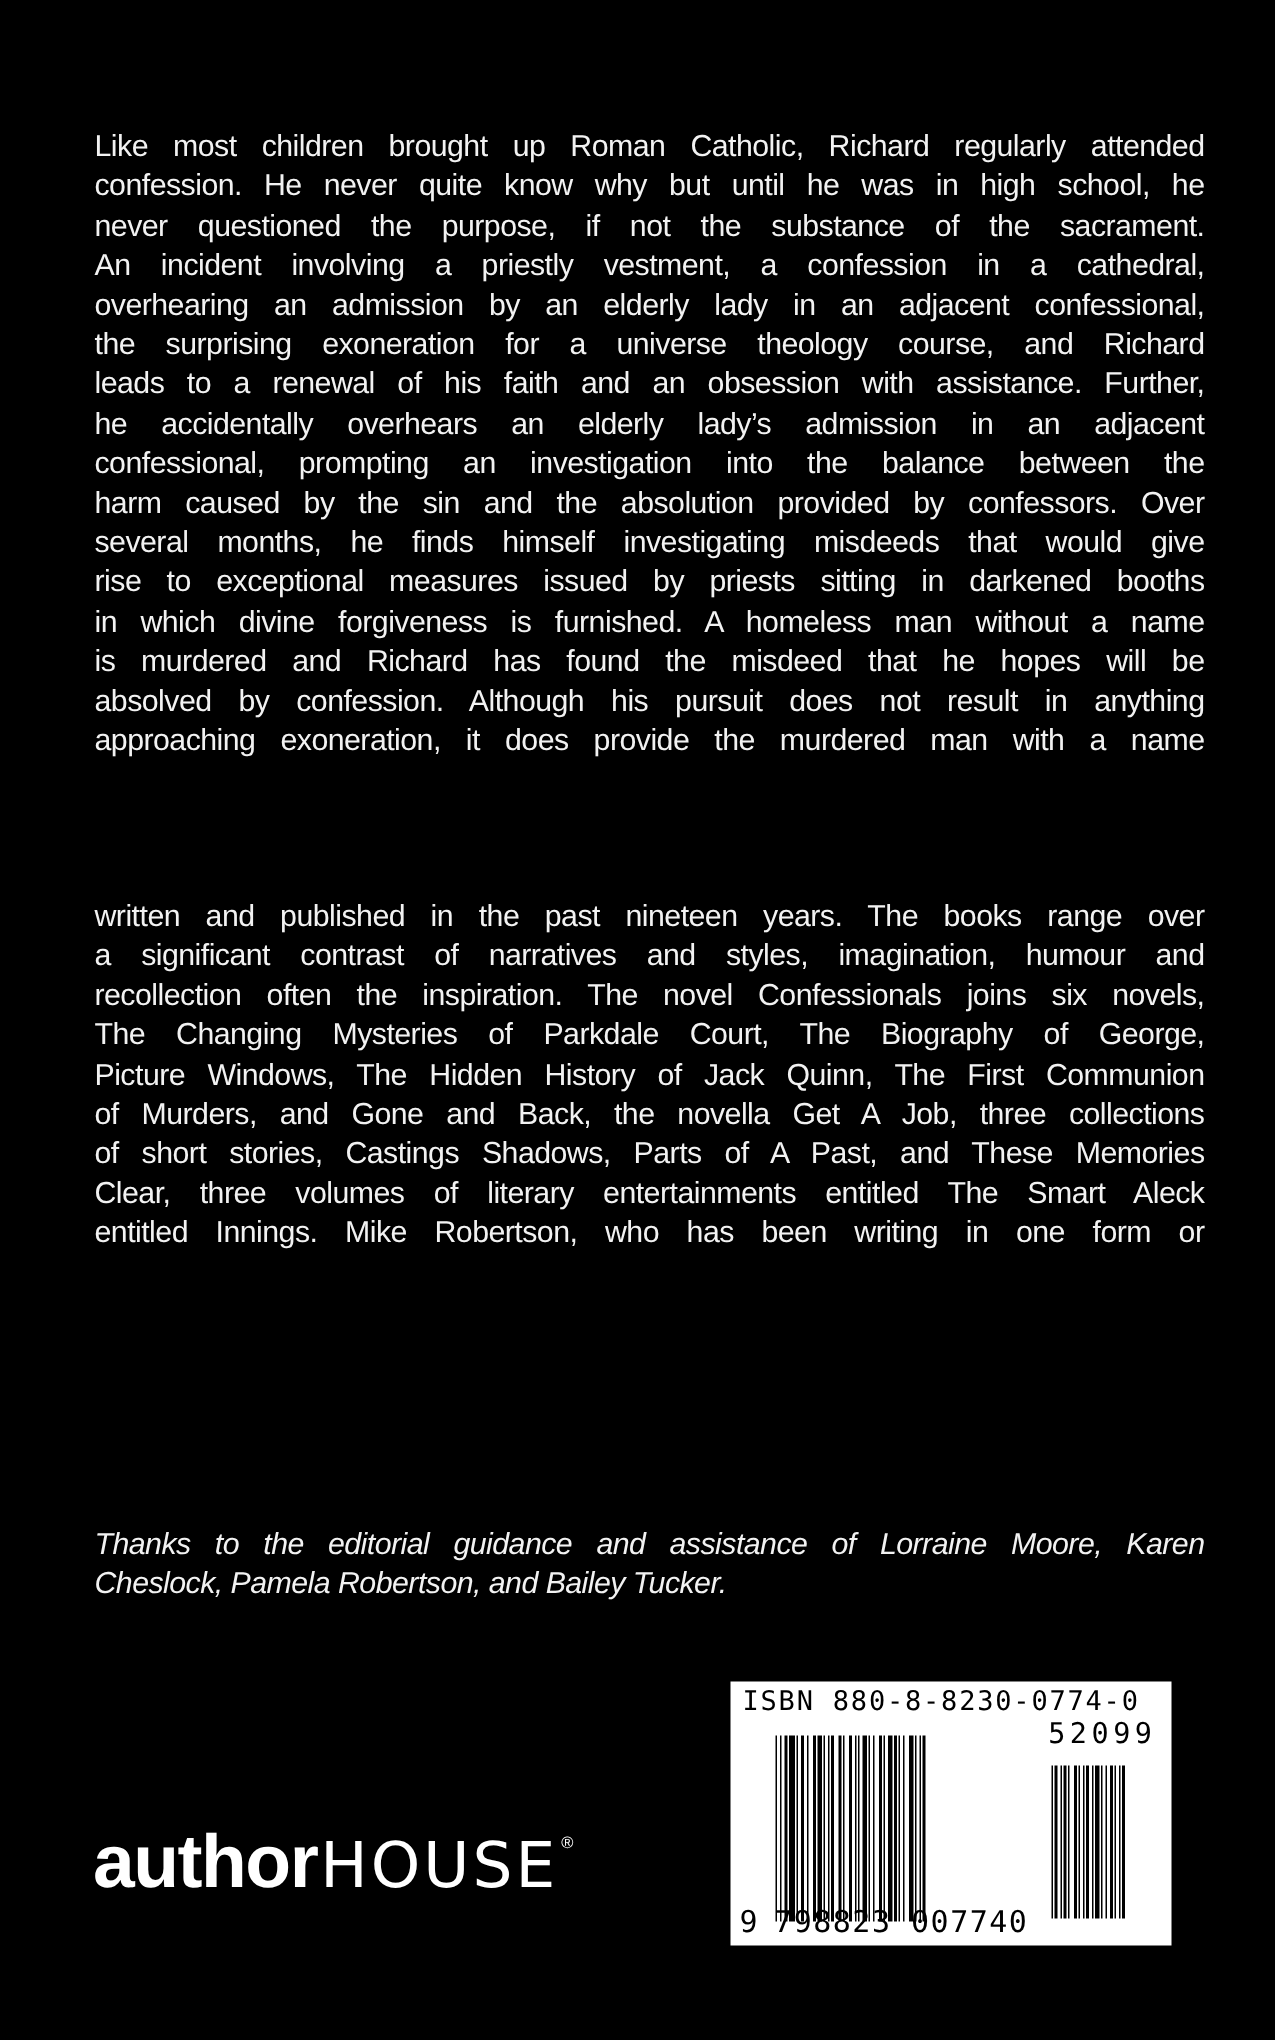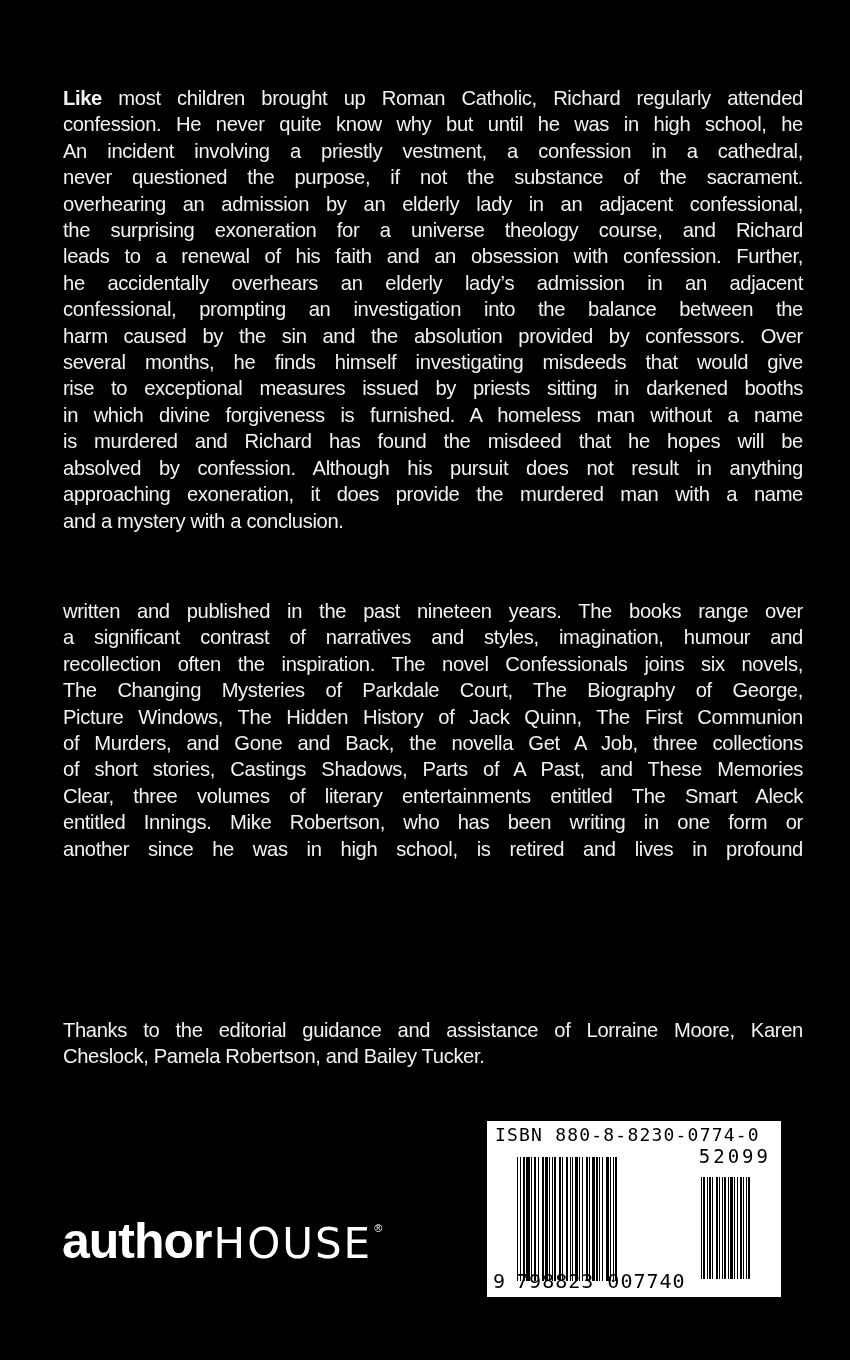--- a/index.html
+++ b/index.html
@@ -7,24 +7,24 @@
     width: 850px; height: 1360px; background: #000000; color: #f2f2f2;
     font-family: "Liberation Sans", sans-serif; position: relative; overflow: hidden;
   }
   .block {
     position: absolute; left: 63px; width: 740px;
     font-size: 20.2px; line-height: 26.4px; letter-spacing: -0.35px;
     font-stretch: condensed;
   }
   .line { display: block; white-space: nowrap; text-align: justify; text-align-last: justify; }
   .line.last { text-align-last: left; }
-  .lead { font-weight: bold; }
+  .lead { font-weight: normal; }
   #blurb { top: 85px; }
   #bio { top: 598px; }
-  #thanks { top: 1017px; }
+  #thanks { top: 1017px; font-style: italic; }
   #logo {
     position: absolute; left: 62px; top: 1212px; height: 60px; display: flex; align-items: baseline;
     color: #ffffff;
   }
   #logo .author { font-family: Liberation Sans, sans-serif; font-weight: bold; font-size: 50px; letter-spacing: -1px; }
   #logo .house { font-family: "DejaVu Sans", sans-serif; font-size: 42px; letter-spacing: 2px; margin-left: 2px; }
   #logo .reg { font-size: 11px; vertical-align: top; position: relative; top: -26px; margin-left: 2px; }
   #barcode {
     position: absolute; left: 487px; top: 1121px; width: 294px; height: 176px; background: #ffffff;
     color: #000;
@@ -47,48 +47,46 @@
     letter-spacing: 1px; white-space: nowrap; background: transparent; margin-top: 24px;
   }
   #ean-text span.first { margin-right: 10px; }
 </style>
 </head>
 <body>
 
 <div class="block" id="blurb">
   <span class="line"><span class="lead">Like</span><span> most children brought up Roman Catholic, Richard regularly attended</span></span>
   <span class="line">confession. He never quite know why but until he was in high school, he</span>
+  <span class="line">never questioned the purpose, if not the substance of the sacrament.</span>
   <span class="line">An incident involving a priestly vestment, a confession in a cathedral,</span>
-  <span class="line">never questioned the purpose, if not the substance of the sacrament.</span>
   <span class="line">overhearing an admission by an elderly lady in an adjacent confessional,</span>
   <span class="line">the surprising exoneration for a universe theology course, and Richard</span>
-  <span class="line">leads to a renewal of his faith and an obsession with confession. Further,</span>
+  <span class="line">leads to a renewal of his faith and an obsession with assistance. Further,</span>
   <span class="line">he accidentally overhears an elderly lady’s admission in an adjacent</span>
   <span class="line">confessional, prompting an investigation into the balance between the</span>
   <span class="line">harm caused by the sin and the absolution provided by confessors. Over</span>
   <span class="line">several months, he finds himself investigating misdeeds that would give</span>
   <span class="line">rise to exceptional measures issued by priests sitting in darkened booths</span>
   <span class="line">in which divine forgiveness is furnished. A homeless man without a name</span>
   <span class="line">is murdered and Richard has found the misdeed that he hopes will be</span>
   <span class="line">absolved by confession. Although his pursuit does not result in anything</span>
   <span class="line">approaching exoneration, it does provide the murdered man with a name</span>
-  <span class="line last">and a mystery with a conclusion.</span>
 </div>
 
 <div class="block" id="bio">
   <span class="line">written and published in the past nineteen years. The books range over</span>
   <span class="line">a significant contrast of narratives and styles, imagination, humour and</span>
   <span class="line">recollection often the inspiration. The novel Confessionals joins six novels,</span>
   <span class="line">The Changing Mysteries of Parkdale Court, The Biography of George,</span>
   <span class="line">Picture Windows, The Hidden History of Jack Quinn, The First Communion</span>
   <span class="line">of Murders, and Gone and Back, the novella Get A Job, three collections</span>
   <span class="line">of short stories, Castings Shadows, Parts of A Past, and These Memories</span>
   <span class="line">Clear, three volumes of literary entertainments entitled The Smart Aleck</span>
   <span class="line">entitled Innings. Mike Robertson, who has been writing in one form or</span>
-  <span class="line">another since he was in high school, is retired and lives in profound</span>
 </div>
 
 <div class="block" id="thanks">
   <span class="line">Thanks to the editorial guidance and assistance of Lorraine Moore, Karen</span>
   <span class="line last">Cheslock, Pamela Robertson, and Bailey Tucker.</span>
 </div>
 
 <div id="logo">
   <span class="author">author</span>
   <span class="house">HOUSE</span>

